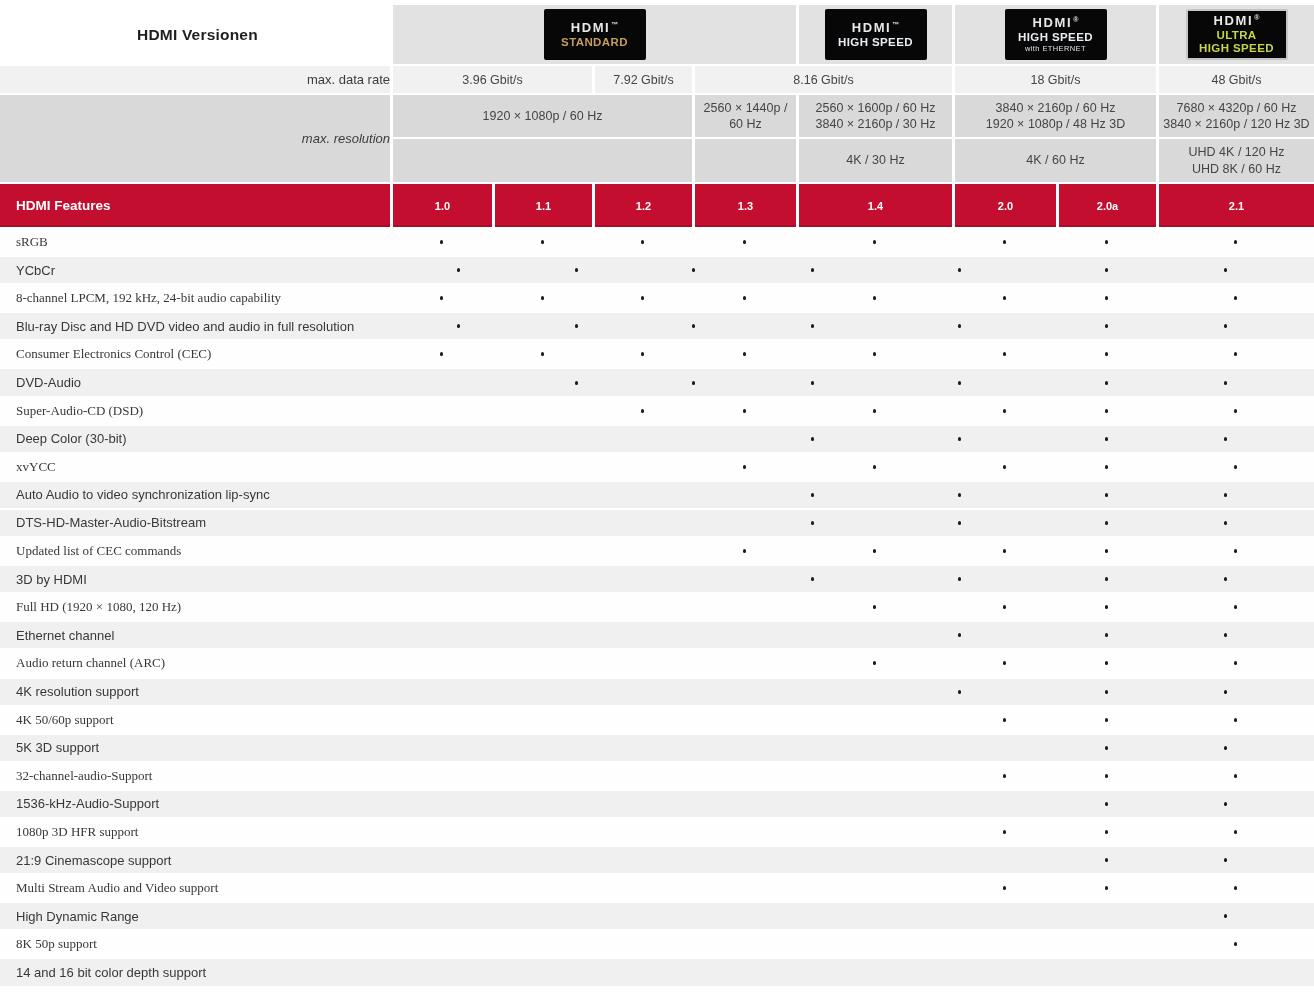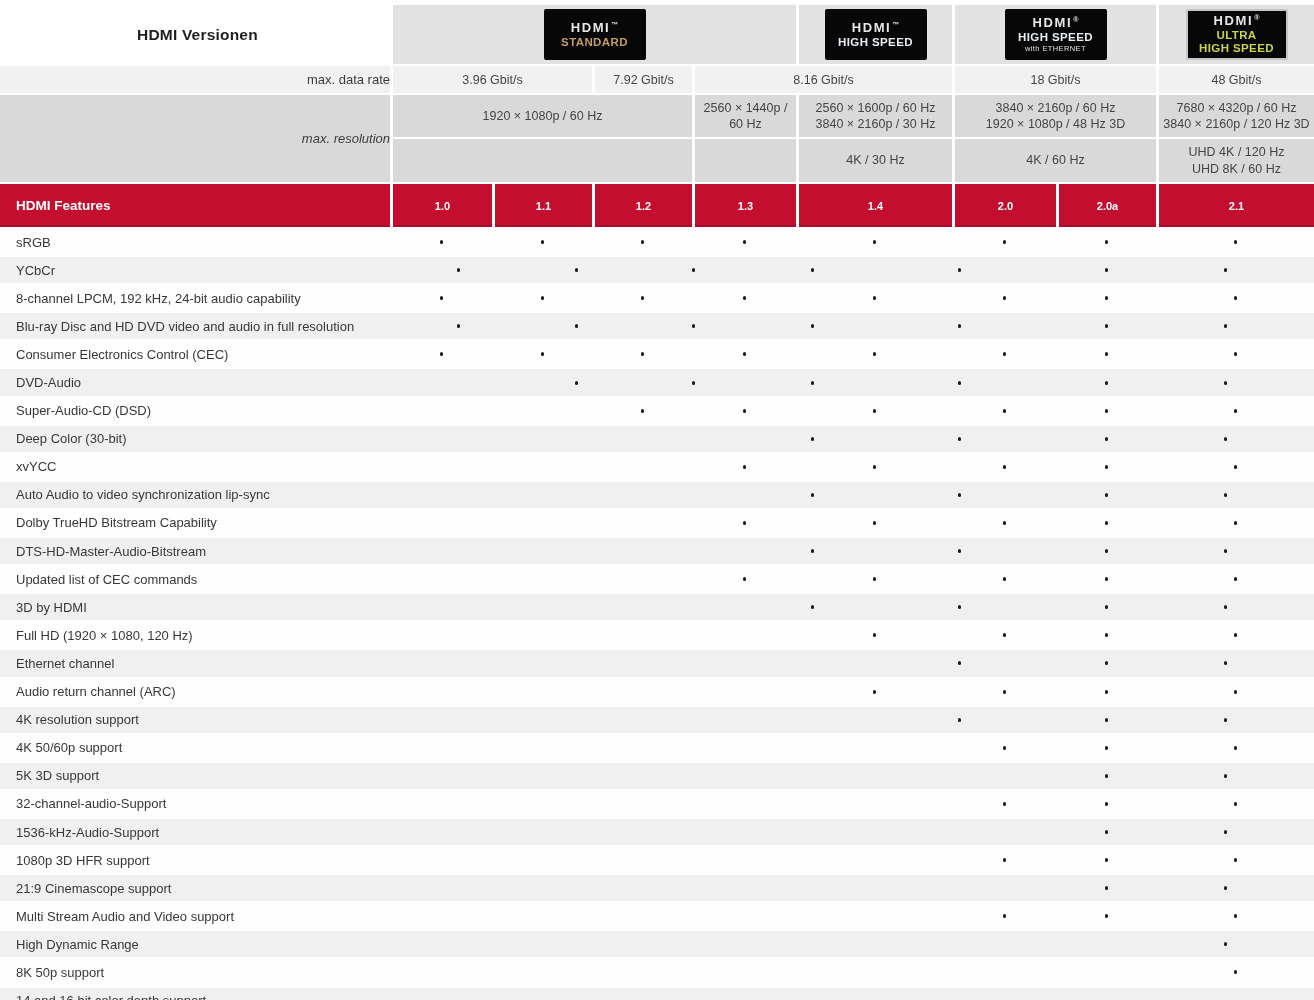--- a/index.html
+++ b/index.html
@@ -48,21 +48,21 @@
 
   
   .red-row { height: 43px; margin-bottom: 2px; }
   .red-cell { background: #c30e2f; color: #fff; font-weight: bold;
     box-shadow: inset 0 -2px 0 rgba(0,0,0,.14); }
   .red-label { justify-content: flex-start; padding-left: 16px; font-size: 13.5px; }
   .red-v { border-left: 3px solid #fff; font-size: 11px; }
 
   
   .frow { height: 28.1px; border-bottom: 2px solid #fff; }
-  .frow.even { background: #fefefe; }
+  .frow.even { background: #fefefe; font-family: Liberation Serif, serif; }
   .frow.odd  { background: #f0f0f0; gap: 17px; }
   .flabel { display: flex; align-items: center; padding-left: 16px;
     font-size: 13px; color: #383838; }
   .fcell { display: flex; align-items: center; justify-content: center; }
   .dot { width: 3px; height: 4px; border-radius: 1.5px; background: #1d1d1d; }
 </style>
 </head>
 <body>
 
 <div class="grid9 badges-row">
@@ -381,41 +381,20 @@
       <div class="fcell">
         <span class="dot"></span>
       </div>
       <div class="fcell">
         <span class="dot"></span>
       </div>
       <div class="fcell">
         <span class="dot"></span>
       </div>
     </div>
-    <div class="frow grid9 even">
-    <div class="flabel">Dolby TrueHD Bitstream Capability</div>
-  <div class="fcell"></div>
-      <div class="fcell"></div>
-      <div class="fcell"></div>
-      <div class="fcell">
-        <span class="dot"></span>
-      </div>
-      <div class="fcell">
-        <span class="dot"></span>
-      </div>
-      <div class="fcell">
-        <span class="dot"></span>
-      </div>
-      <div class="fcell">
-        <span class="dot"></span>
-      </div>
-      <div class="fcell">
-        <span class="dot"></span>
-      </div>
-    </div>
     <div class="frow grid9 odd">
     <div class="flabel">DTS-HD-Master-Audio-Bitstream</div>
   <div class="fcell"></div>
       <div class="fcell"></div>
       <div class="fcell"></div>
       <div class="fcell">
         <span class="dot"></span>
       </div>
       <div class="fcell">
         <span class="dot"></span>

